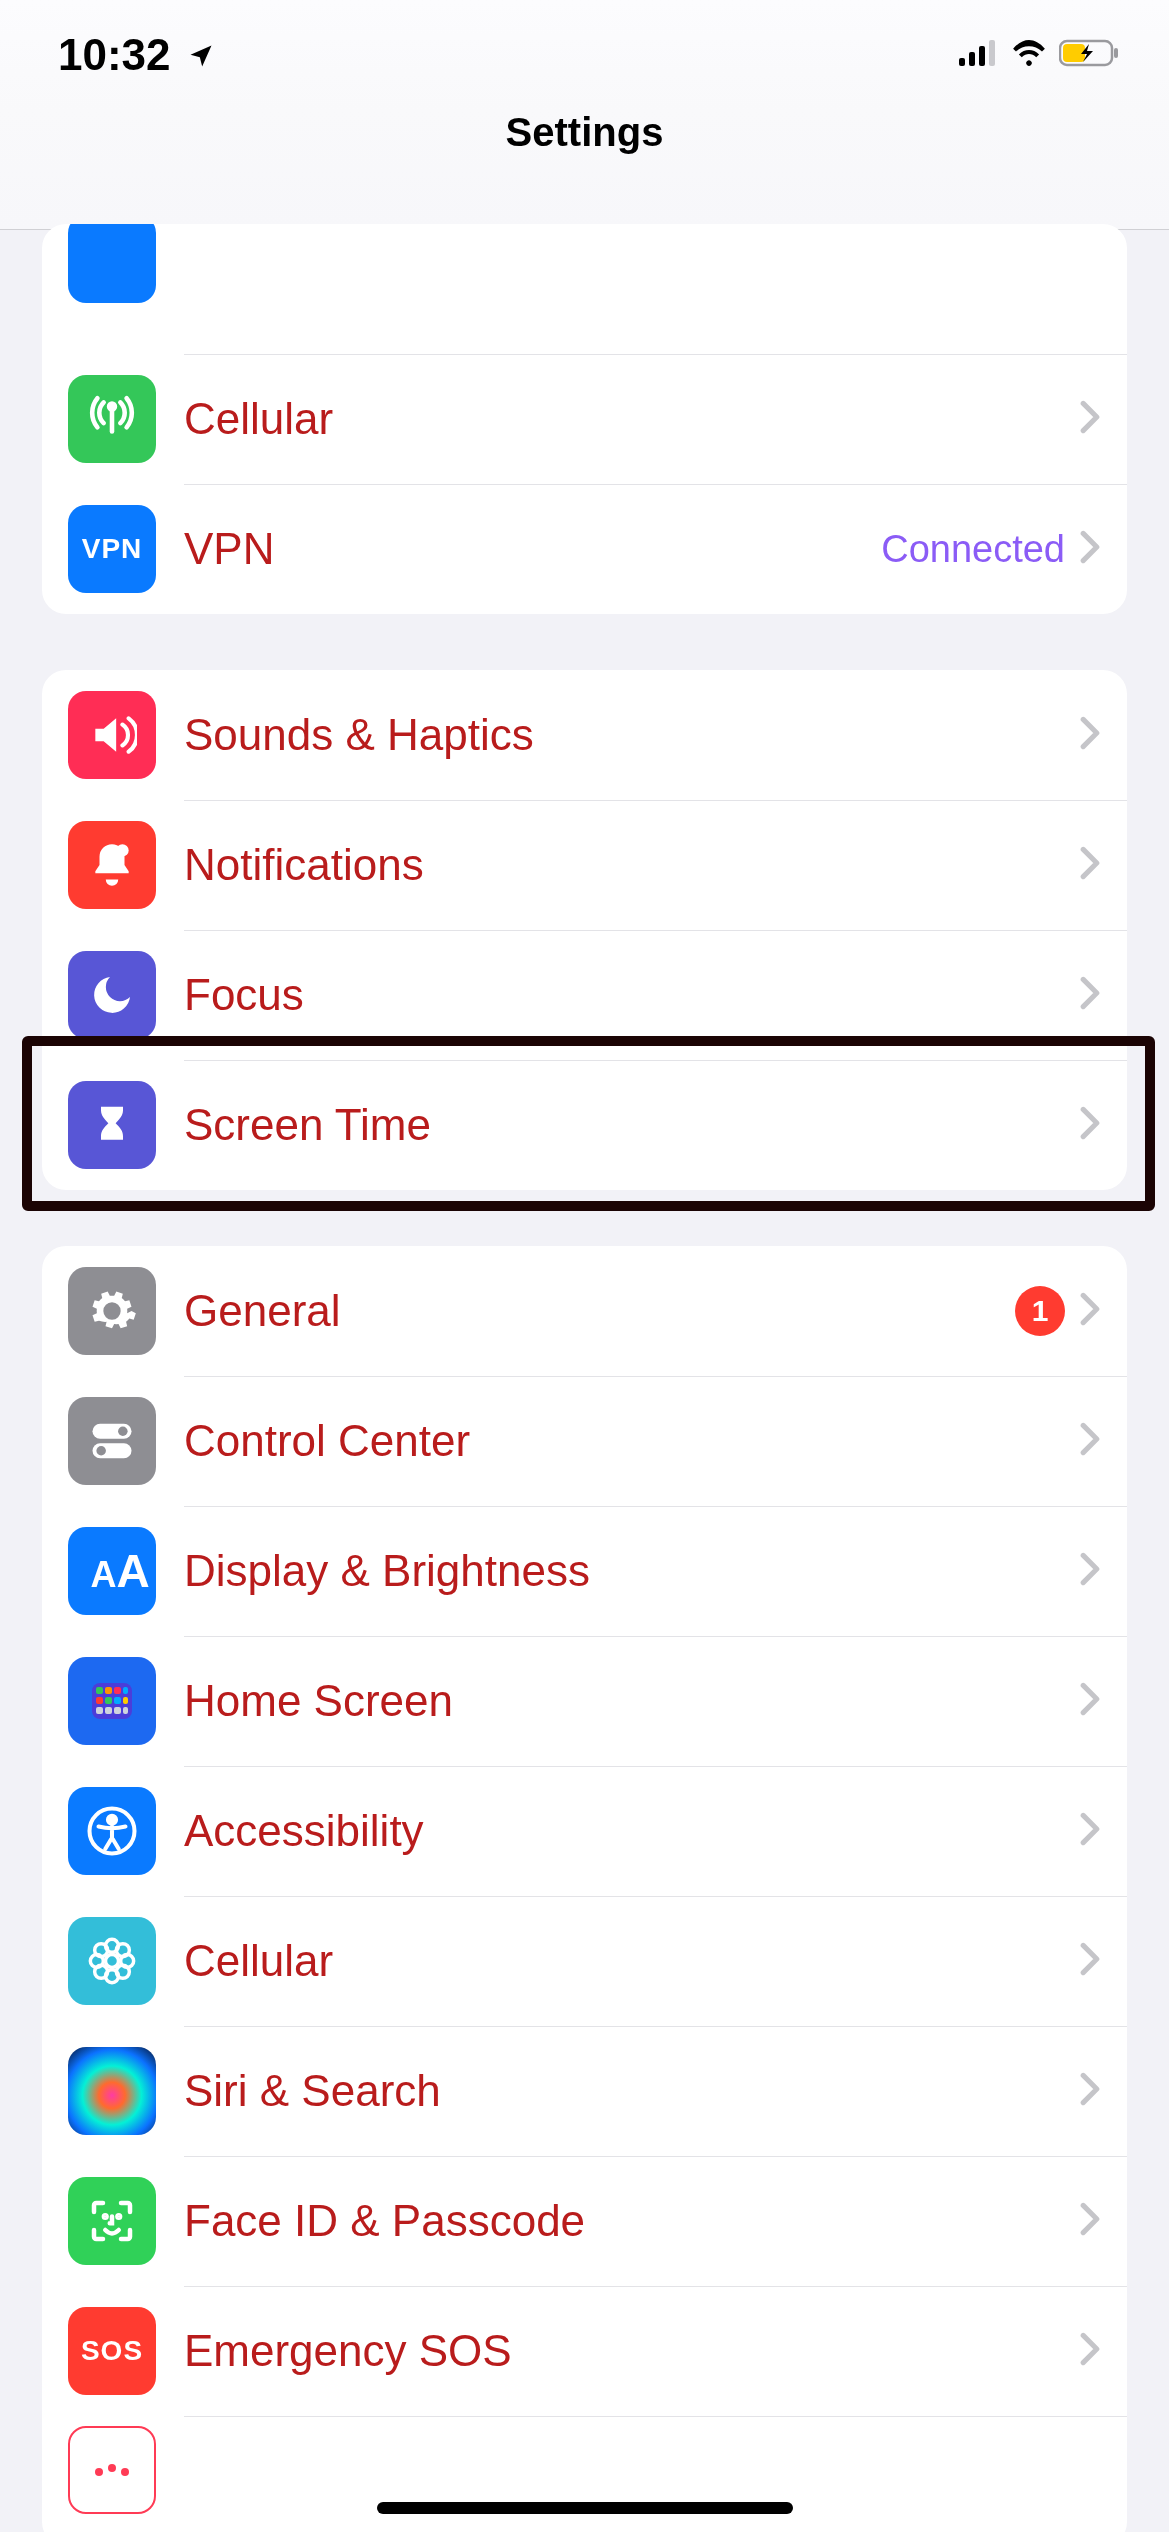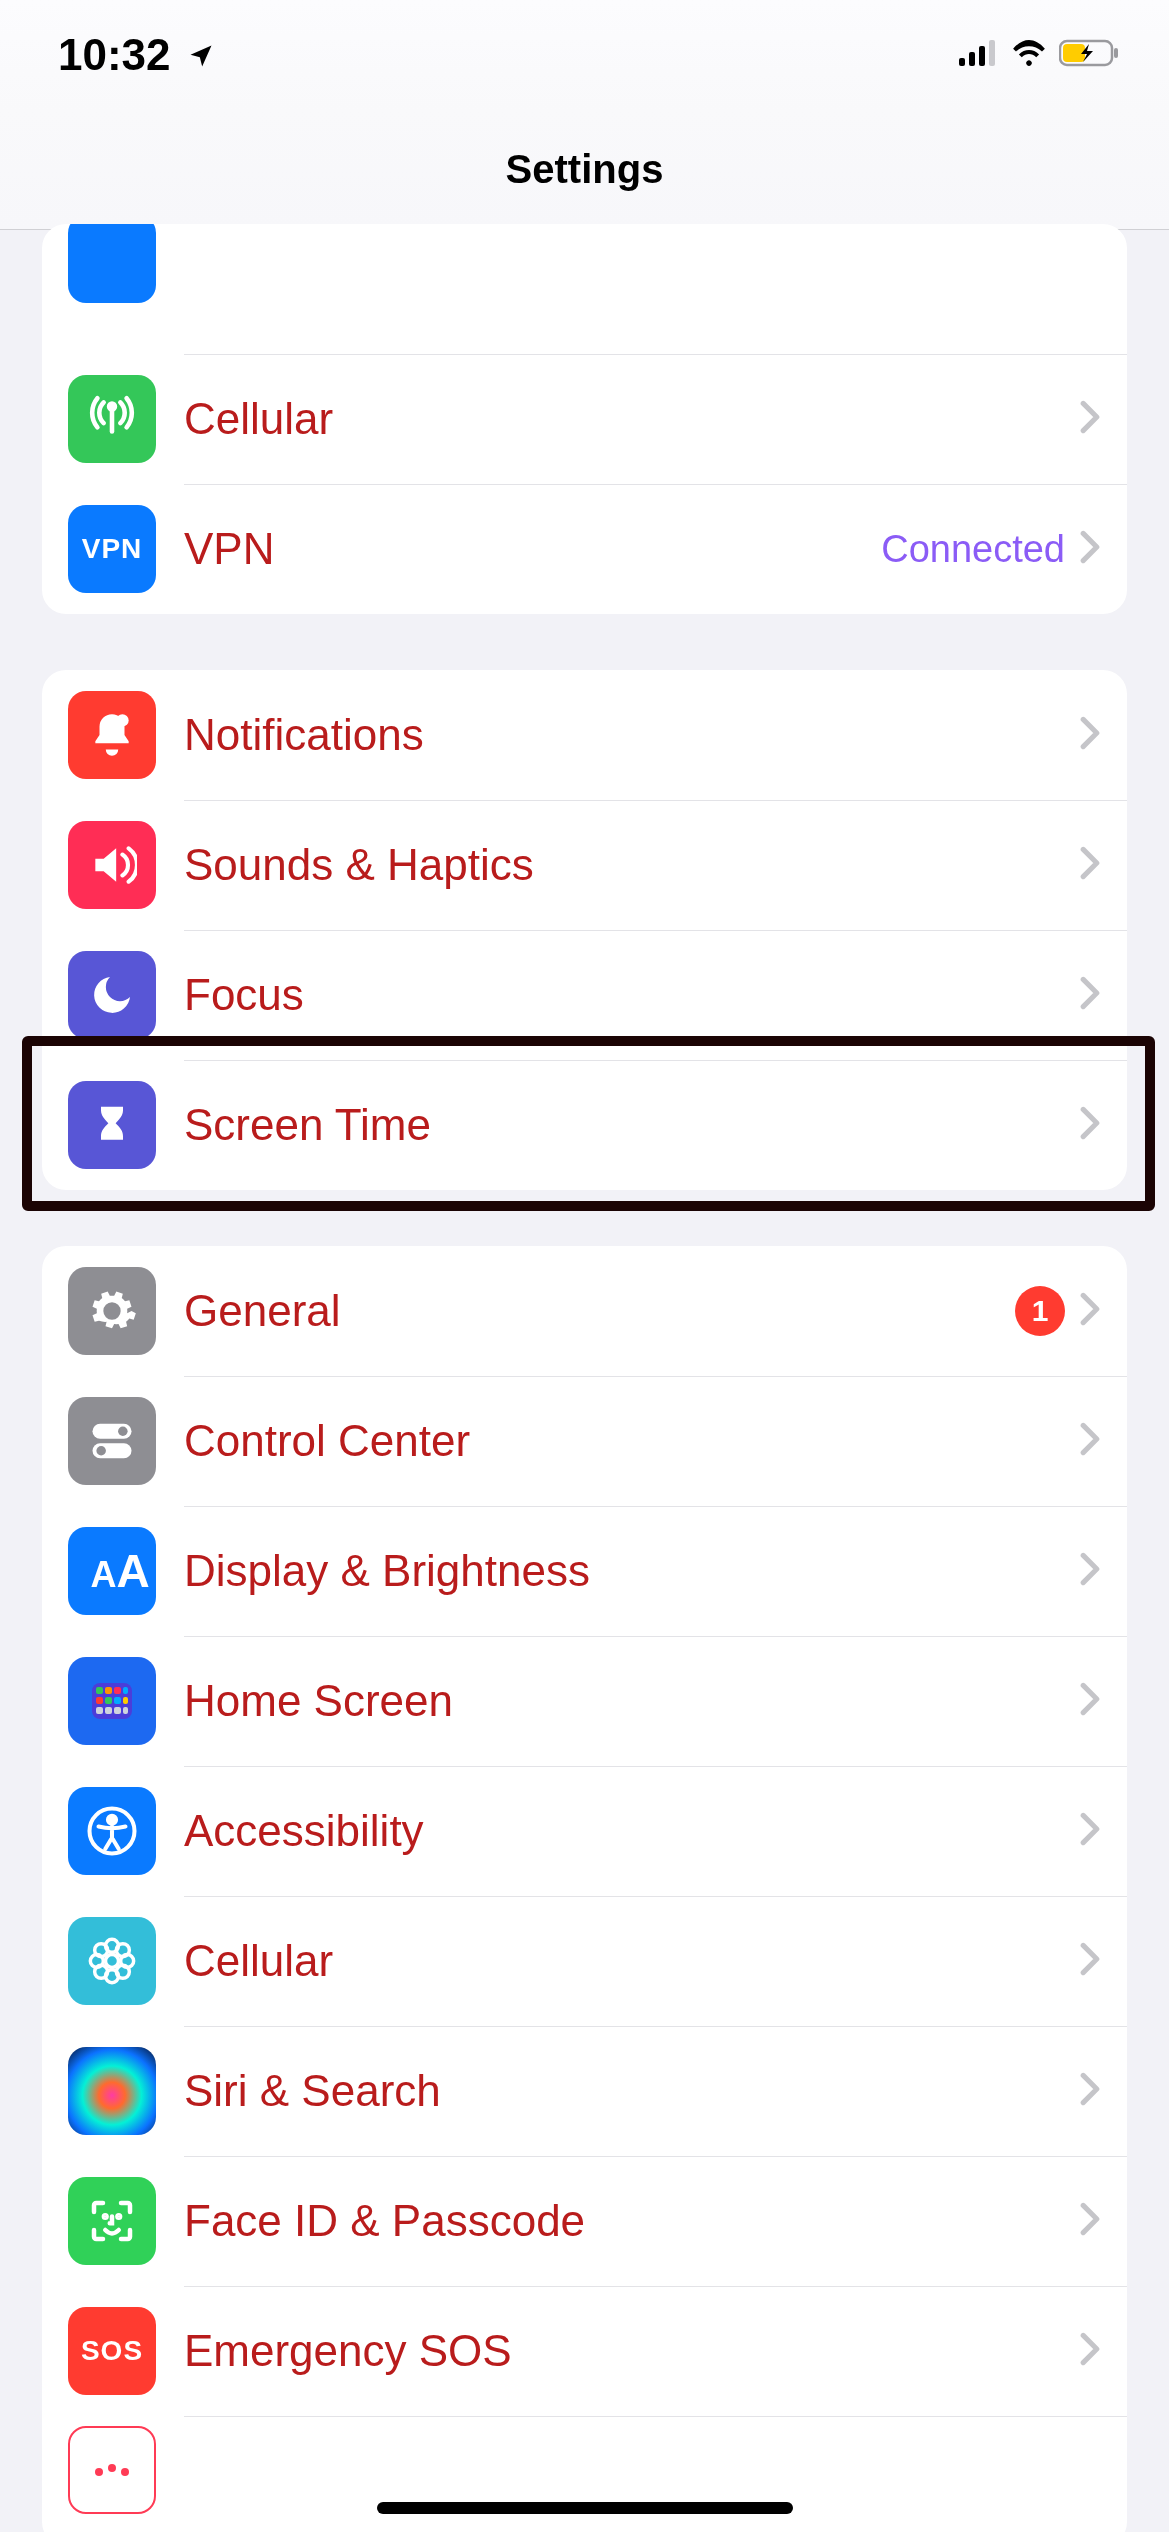--- a/index.html
+++ b/index.html
@@ -21,21 +21,20 @@
   padding: 0 50px 0 58px;
   background: linear-gradient(to bottom, #fcfcfe, #f9f9fb);
 }
 .status-left { display: flex; align-items: center; gap: 16px; font-weight: 700; font-size: 44px; }
 .status-right { display: flex; align-items: center; gap: 12px; }
 
 
 .header {
   height: 120px;
   display: flex;
-  align-items: center;
   justify-content: center;
   background: linear-gradient(to bottom, #f9f9fb, #f7f7fa);
   border-bottom: 1px solid #d0d0d4;
 }
 .header h1 { font-size: 40px; font-weight: 700; }
 
 
 .content { padding: 0 42px; }
 .group {
   background: #fff;
@@ -190,39 +189,39 @@
       <span class="label">VPN</span>
       <span class="value">Connected</span>
       <span class="chevron"><svg width="22" height="34" viewBox="0 0 12 20">
             <path d="M2 2l8 8-8 8" fill="none" stroke="#c5c5c9" stroke-width="3" stroke-linecap="round" stroke-linejoin="round"></path>
           </svg></span>
     </div>
   </div>
 
   <div class="group" style="position:relative;">
     <div class="row">
+      <div class="icon-wrap bg-pink">
+        <svg width="50" height="50" viewBox="0 0 24 24" fill="#fff">
+            <path d="M4 9v6h4l6 5V4L8 9H4z"></path>
+            <path d="M17 7a6 6 0 010 10M20 4a10 10 0 010 16" fill="none" stroke="#fff" stroke-width="2" stroke-linecap="round"></path>
+          </svg>
+      </div>
+      <span class="label">Sounds &amp; Haptics</span>
+      <span class="chevron"><svg width="22" height="34" viewBox="0 0 12 20">
+            <path d="M2 2l8 8-8 8" fill="none" stroke="#c5c5c9" stroke-width="3" stroke-linecap="round" stroke-linejoin="round"></path>
+          </svg></span>
+    </div>
+    <div class="row">
       <div class="icon-wrap bg-red">
         <svg width="50" height="50" viewBox="0 0 24 24" fill="#fff">
             <path d="M12 2a6 6 0 00-6 6v4l-2 3v1h16v-1l-2-3V8a6 6 0 00-6-6zm0 20a3 3 0 003-3H9a3 3 0 003 3z"></path>
             <circle cx="17" cy="5" r="3" fill="#fff"></circle>
           </svg>
       </div>
       <span class="label">Notifications</span>
-      <span class="chevron"><svg width="22" height="34" viewBox="0 0 12 20">
-            <path d="M2 2l8 8-8 8" fill="none" stroke="#c5c5c9" stroke-width="3" stroke-linecap="round" stroke-linejoin="round"></path>
-          </svg></span>
-    </div>
-    <div class="row">
-      <div class="icon-wrap bg-pink">
-        <svg width="50" height="50" viewBox="0 0 24 24" fill="#fff">
-            <path d="M4 9v6h4l6 5V4L8 9H4z"></path>
-            <path d="M17 7a6 6 0 010 10M20 4a10 10 0 010 16" fill="none" stroke="#fff" stroke-width="2" stroke-linecap="round"></path>
-          </svg>
-      </div>
-      <span class="label">Sounds &amp; Haptics</span>
       <span class="chevron"><svg width="22" height="34" viewBox="0 0 12 20">
             <path d="M2 2l8 8-8 8" fill="none" stroke="#c5c5c9" stroke-width="3" stroke-linecap="round" stroke-linejoin="round"></path>
           </svg></span>
     </div>
     <div class="row">
       <div class="icon-wrap bg-indigo">
         <svg width="48" height="48" viewBox="0 0 24 24" fill="#fff">
             <path d="M21 13A9 9 0 1111 3a7 7 0 0010 10z"></path>
           </svg>
       </div>

